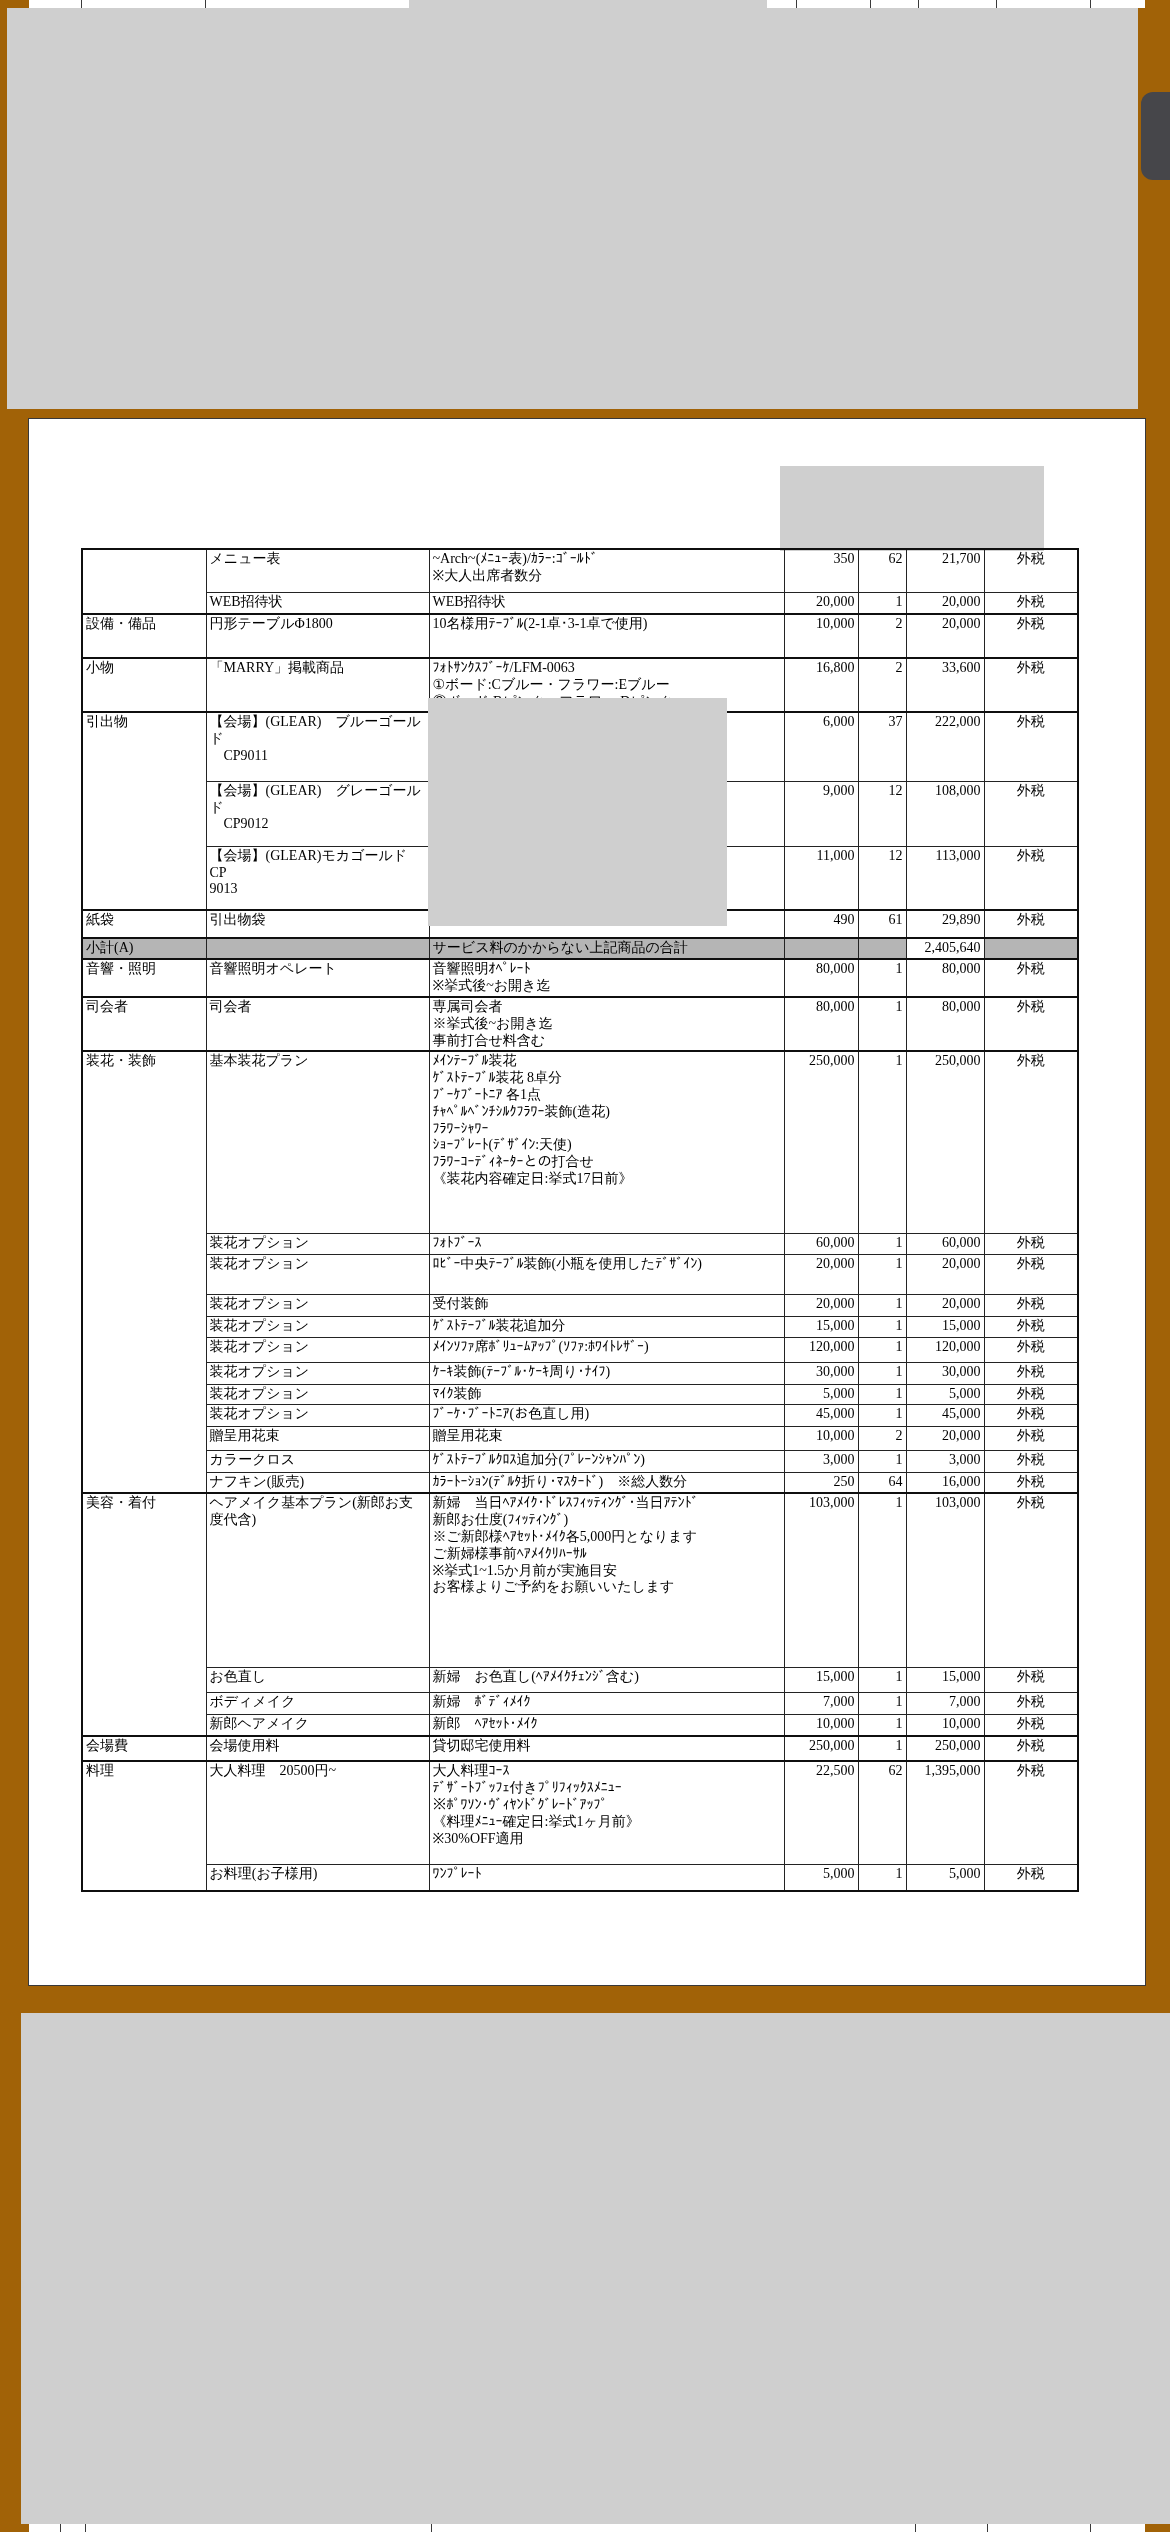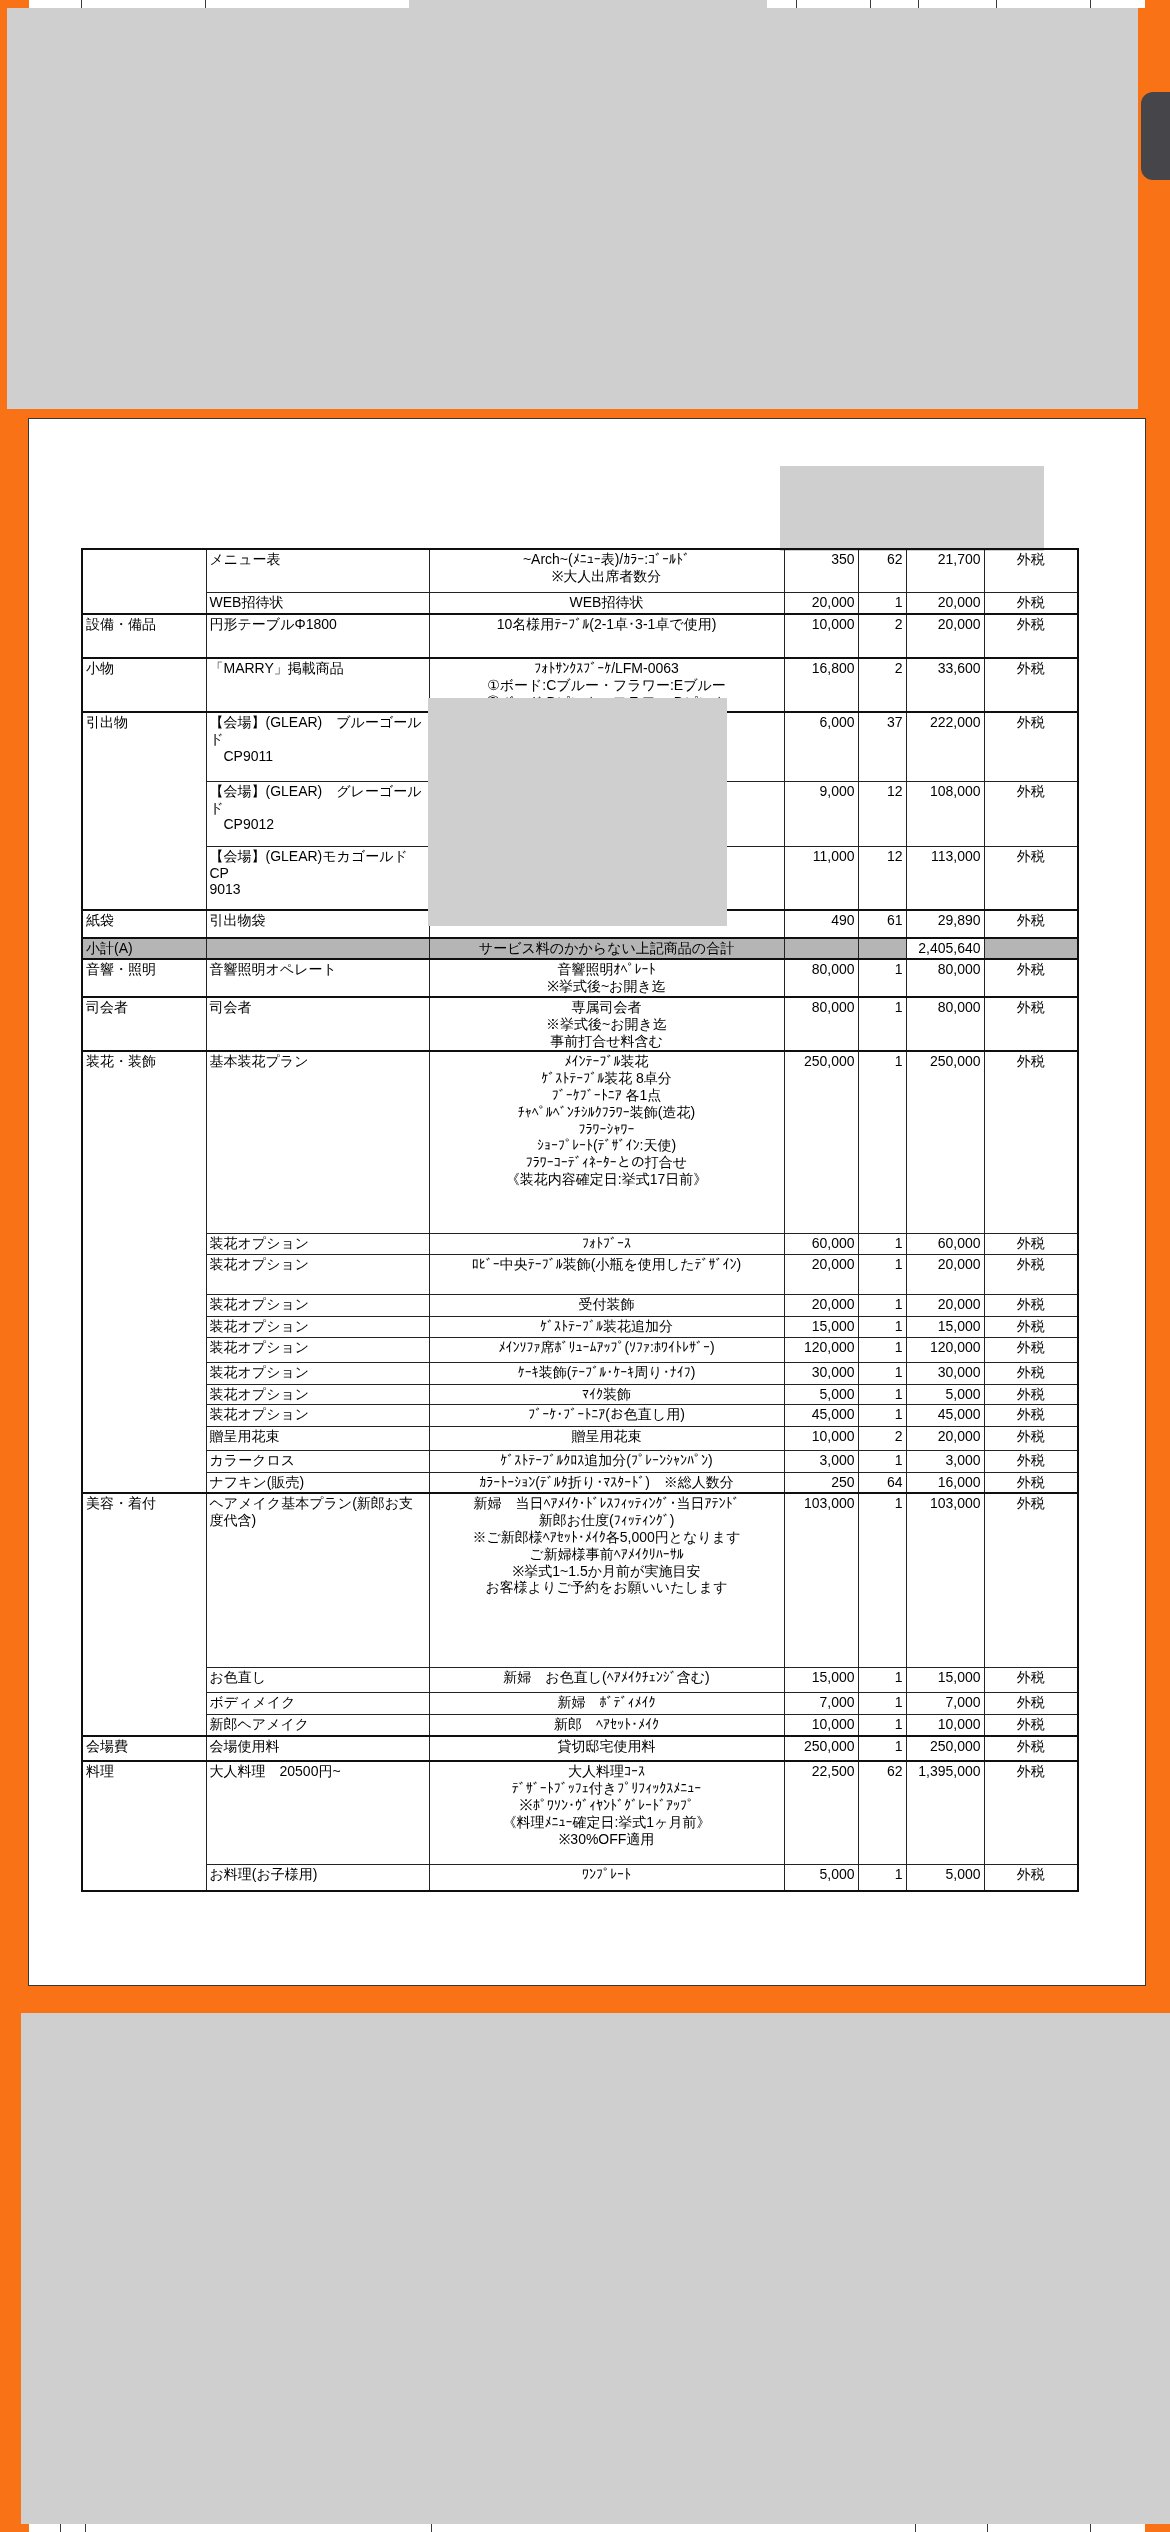--- a/index.html
+++ b/index.html
@@ -1,34 +1,34 @@
 <!DOCTYPE html>
 <html><head>
 <meta charset="utf-8">
 <style>
   html,body{margin:0;padding:0;background:#000;}
-  #screen{position:relative;width:1170px;height:2532px;background:#f97316;overflow:hidden;
-          font-family:Liberation Sans, sans-serif;color:#000;}
+  #screen{position:relative;width:1170px;height:2532px;background:#a16207;overflow:hidden;
+          font-family:Liberation Serif, serif;color:#000;}
   .page{position:absolute;background:#ffffff;}
   .redaction{position:absolute;background:#cfcfcf;}
   .vline{position:absolute;top:0;bottom:0;width:1px;background:#3a3a3a;}
   #page-prev-strip,#page-next-strip{position:absolute;left:29px;width:1116px;background:#ffffff;overflow:hidden;}
   #page-prev-strip{top:0;height:8px;}
   #page-next-strip{top:2524px;height:8px;}
   #scroll-thumb{position:absolute;left:1141px;top:92px;width:29px;height:88px;background:#46464a;
                 border-radius:12px 0 0 12px;}
   #page-main{left:29px;top:419px;width:1116px;height:1566px;box-shadow:0 0 0 1px #38383a;}
   #estimate-table{position:absolute;left:81px;top:548px;border-collapse:collapse;table-layout:fixed;
                   width:996px;border:2px solid #0f0f0f;}
   #estimate-table td{border:1px solid #232323;box-sizing:border-box;overflow:hidden;
                      font-size:14px;line-height:1.2;padding:1px 3px;vertical-align:top;}
   #estimate-table tr.sec>td{border-top:2px solid #0f0f0f;}
   td.c-cat{white-space:pre-line;}
   td.c-item{white-space:pre-line;}
-  td.c-desc{font-size:12px;line-height:1.3;vertical-align:middle;white-space:pre-line;padding-left:4px;text-align:center;}
+  td.c-desc{font-size:12px;line-height:1.3;vertical-align:middle;white-space:pre-line;padding-left:4px;}
   td.c-num{text-align:right;vertical-align:middle;padding-right:5px;}
   td.c-tax{text-align:center;vertical-align:middle;}
   tr.subtotal td{background:#b5b5b5;font-size:13px;vertical-align:middle;}
   tr.subtotal td.c-amount{background:#ffffff;}
 </style>
 </head>
 <body>
 
 <div id="screen">
 

